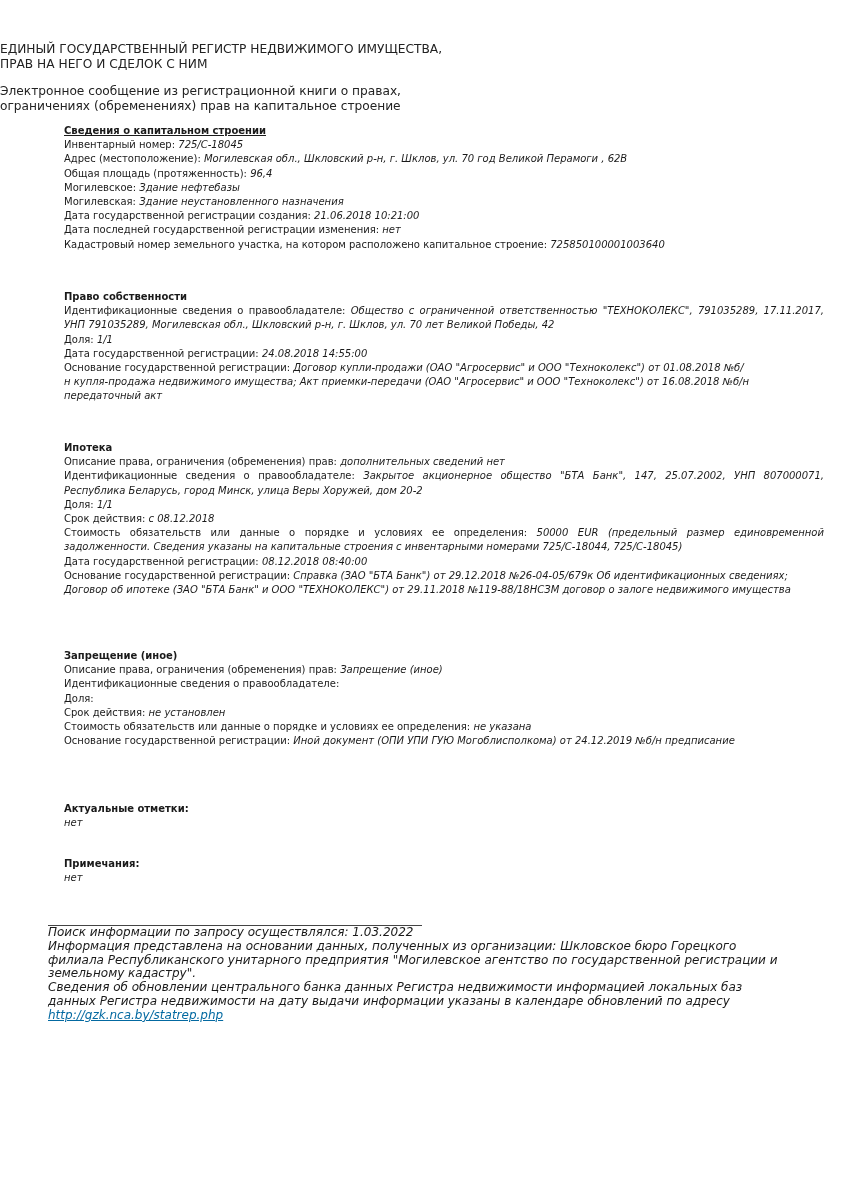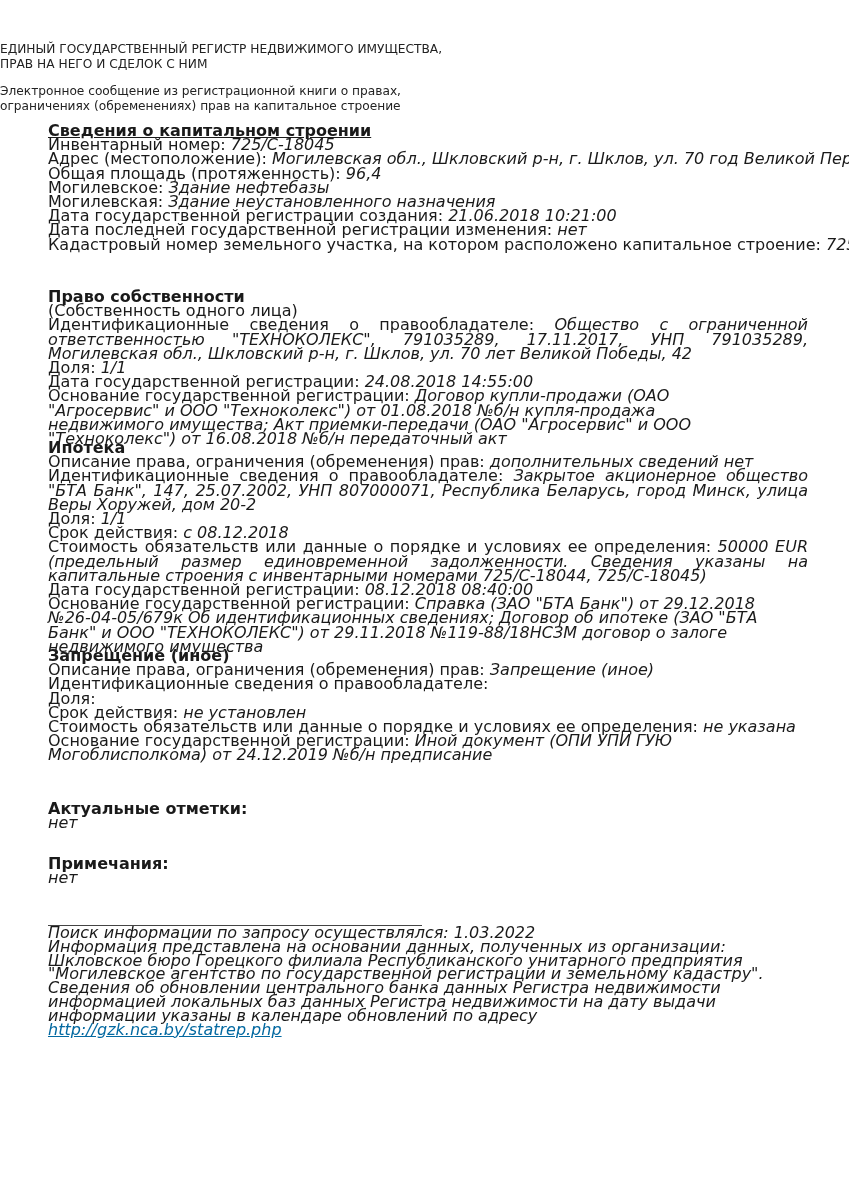--- a/index.html
+++ b/index.html
@@ -2,34 +2,34 @@
 <html><head>
 <meta charset="utf-8">
 <style>
   html, body { margin: 0; padding: 0; background: #ffffff; }
   body { width: 849px; height: 1200px; position: relative; overflow: hidden; color: #1a1a1a;
          font-family: "DejaVu Sans", sans-serif; }
   .page { position: absolute; left: 0; top: 0; width: 849px; height: 1200px; }
   .hdr { position: absolute; left: 0; width: 849px; text-align: left; font-size: 12.2px; line-height: 15px; color: #222; }
   .hdr1 { top: 42px; }
   .hdr2 { top: 84px; }
-  .sect { position: absolute; left: 48px; width: 760px; font-size: 16px; line-height: 14.2px; }
+  .sect { position: absolute; left: 64px; width: 760px; font-size: 10px; line-height: 14.2px; }
   .sect .line { white-space: nowrap; }
   .sect .wrap { white-space: normal; text-align: justify; }
   .title { font-weight: bold; }
   .title.u { text-decoration: underline; }
   .v { font-style: italic; }
   .s1 { top: 124px; }
   .s2 { top: 290px; }
   .s3 { top: 441px; }
   .s4 { top: 649px; }
   .s5 { top: 802px; }
   .s6 { top: 857px; }
   .rule { position: absolute; left: 48px; top: 925px; width: 374px; height: 1px; background: #444; }
-  .foot { position: absolute; left: 48px; top: 926px; width: 760px; font-size: 16px; line-height: 13.8px; font-style: italic; }
+  .foot { position: absolute; left: 48px; top: 926px; width: 760px; font-size: 12px; line-height: 13.8px; font-style: italic; }
   .foot a { color: #0369a1; text-decoration: underline; }
 </style>
 </head>
 <body>
 
 <div class="page">
 
   <div class="hdr hdr1">
     <div>ЕДИНЫЙ ГОСУДАРСТВЕННЫЙ РЕГИСТР НЕДВИЖИМОГО ИМУЩЕСТВА,</div>
     <div>ПРАВ НА НЕГО И СДЕЛОК С НИМ</div>
@@ -46,21 +46,20 @@
     <div class="line"><span>Общая площадь (протяженность): </span><span class="v">96,4</span></div>
     <div class="line"><span>Могилевское: </span><span class="v">Здание нефтебазы</span></div>
     <div class="line"><span>Могилевская: </span><span class="v">Здание неустановленного назначения</span></div>
     <div class="line"><span>Дата государственной регистрации создания: </span><span class="v">21.06.2018 10:21:00</span></div>
     <div class="line"><span>Дата последней государственной регистрации изменения: </span><span class="v">нет</span></div>
     <div class="line"><span>Кадастровый номер земельного участка, на котором расположено капитальное строение: </span><span class="v">725850100001003640</span></div>
   </div>
 
   <div class="sect s2">
     <div class="title line">Право собственности</div>
-    <div class="line">(Собственность одного лица)</div>
     <div class="wrap"><span>Идентификационные сведения о правообладателе: </span><span class="v">Общество с ограниченной ответственностью "ТЕХНОКОЛЕКС", 791035289, 17.11.2017, УНП 791035289, Могилевская обл., Шкловский р-н, г. Шклов, ул. 70 лет Великой Победы, 42</span></div>
     <div class="line"><span>Доля: </span><span class="v">1/1</span></div>
     <div class="line"><span>Дата государственной регистрации: </span><span class="v">24.08.2018 14:55:00</span></div>
     <div style="width:685px"><span>Основание государственной регистрации: </span><span class="v">Договор купли-продажи (ОАО "Агросервис" и ООО "Техноколекс") от 01.08.2018 №б/н купля-продажа недвижимого имущества; Акт приемки-передачи (ОАО "Агросервис" и ООО "Техноколекс") от 16.08.2018 №б/н передаточный акт</span></div>
   </div>
 
   <div class="sect s3">
     <div class="title line">Ипотека</div>
     <div class="line"><span>Описание права, ограничения (обременения) прав: </span><span class="v">дополнительных сведений нет</span></div>
     <div class="wrap"><span>Идентификационные сведения о правообладателе: </span><span class="v">Закрытое акционерное общество "БТА Банк", 147, 25.07.2002, УНП 807000071, Республика Беларусь, город Минск, улица Веры Хоружей, дом 20-2</span></div>

